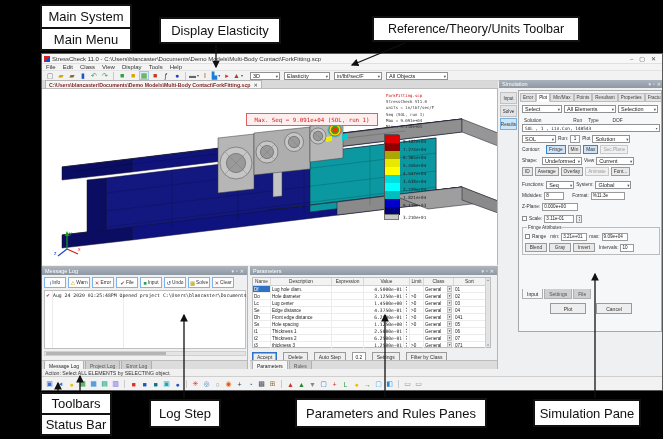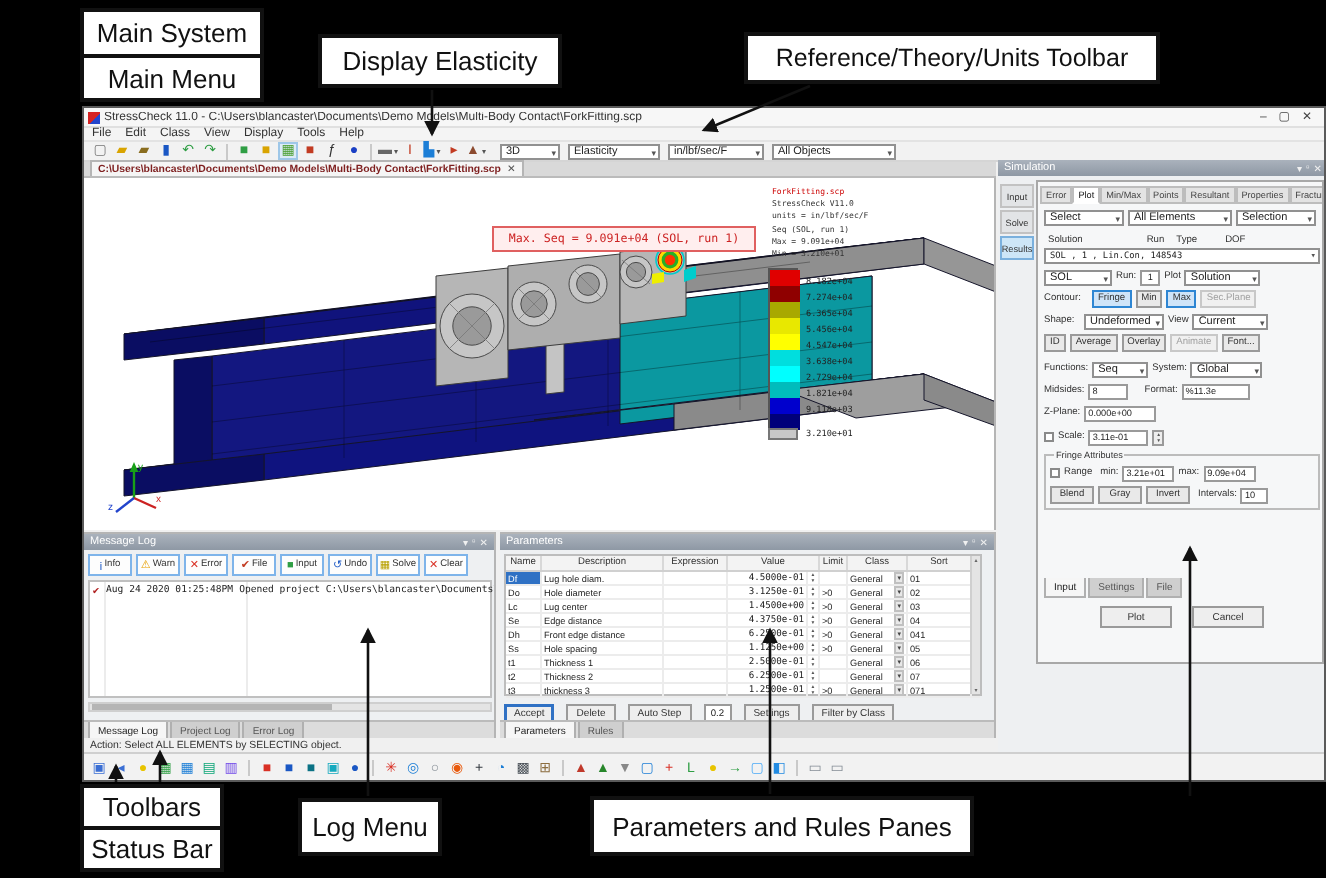--- a/index.html
+++ b/index.html
@@ -785,22 +785,23 @@
   </div>
 
   <div id="ann-main-stack">
     <div class="cell">Main System</div>
     <div class="cell">Main Menu</div>
   </div>
   <div class="ann" style="left:159px;top:17px;width:122px;height:27px">Display Elasticity</div>
   <div class="ann" style="left:372px;top:16px;width:208px;height:26px;font-size:12.5px">Reference/Theory/Units Toolbar</div>
   <div class="ann" style="left:40px;top:392px;width:72px;height:23px">Toolbars</div>
   <div class="ann" style="left:40px;top:413px;width:72px;height:23px">Status Bar</div>
-  <div class="ann" style="left:149px;top:399px;width:72px;height:29px">Log Menu</div>
+  <div class="ann" style="left:149px;top:399px;width:72px;height:29px">Log Step</div>
   <div class="ann" style="left:295px;top:398px;width:192px;height:30px">Parameters and Rules Panes</div>
+  <div class="ann" style="left:533px;top:399px;width:108px;height:28px">Simulation Pane</div>
 
   <svg id="arrows" width="663" height="439">
     <defs>
       <marker id="ah" markerWidth="7" markerHeight="7" refX="5" refY="3" orient="auto">
         <path d="M0,0 L6,3 L0,6 z" fill="#111"></path>
       </marker>
     </defs>
     <line x1="216" y1="45" x2="216" y2="67" stroke="#111" stroke-width="1.3" marker-end="url(#ah)"></line>
     <line x1="405" y1="43" x2="352" y2="65" stroke="#111" stroke-width="1.3" marker-end="url(#ah)"></line>
     <line x1="184" y1="398" x2="184" y2="315" stroke="#111" stroke-width="1.3" marker-end="url(#ah)"></line>

